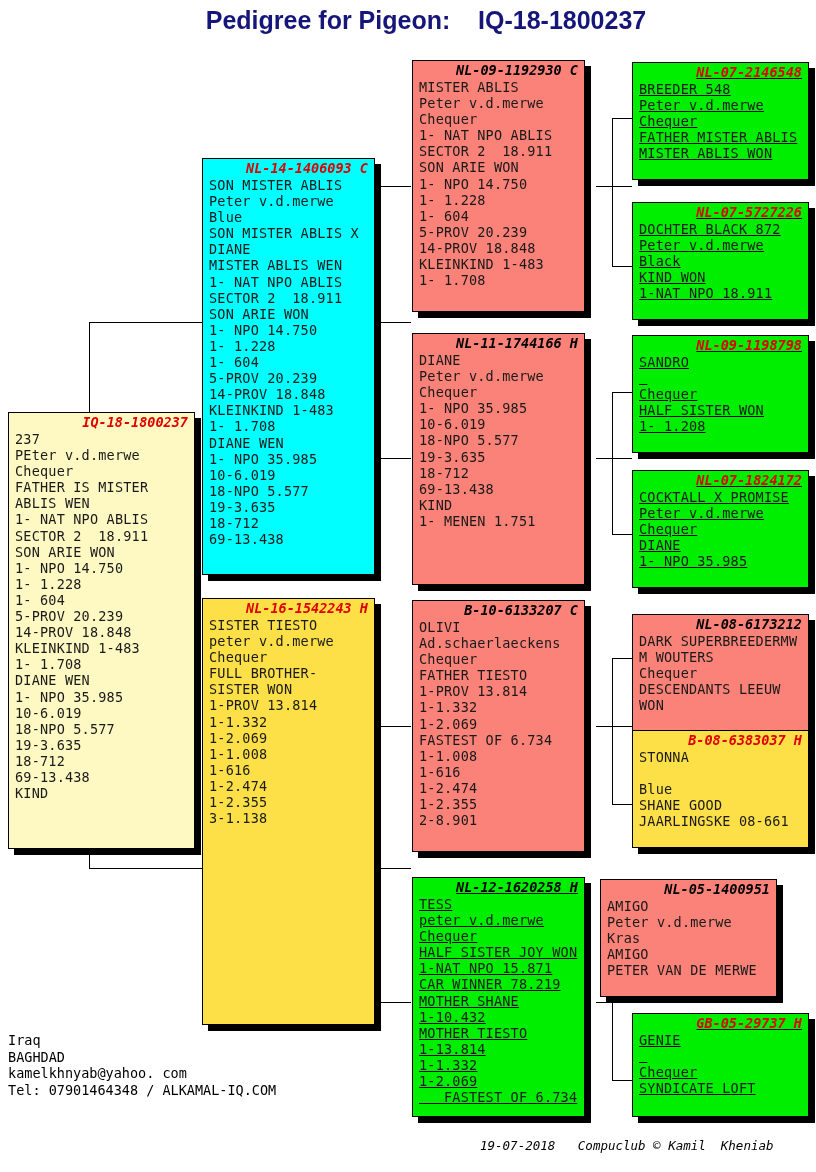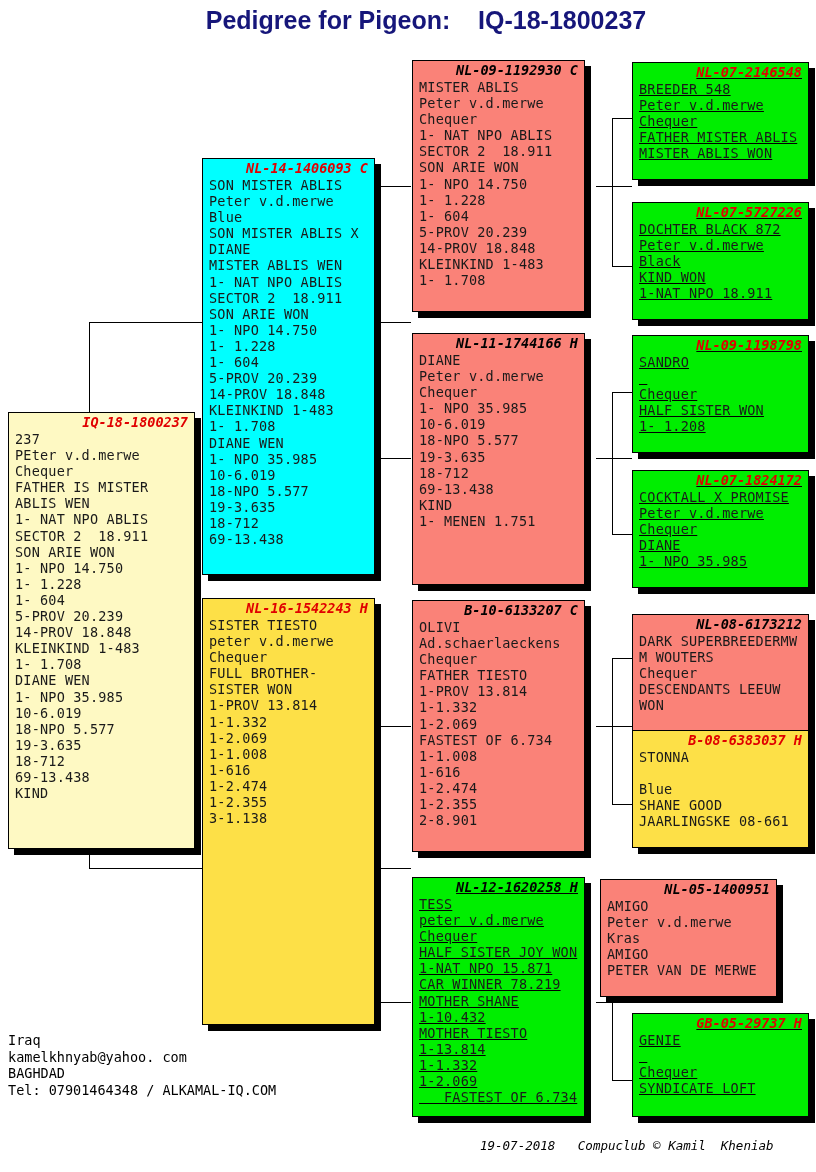--- a/index.html
+++ b/index.html
@@ -331,18 +331,18 @@
   <div class="body">
       <div class="ln">GENIE</div>
       <div class="ln">&nbsp;</div>
       <div class="ln">Chequer</div>
       <div class="ln">SYNDICATE LOFT</div>
     </div>
 </div>
 
 <div id="footer-block">
   <div class="fl">Iraq</div>
+  <div class="fl">BAGHDAD</div>
   <div class="fl">kamelkhnyab@yahoo. com</div>
-  <div class="fl">BAGHDAD</div>
   <div class="fl">Tel: 07901464348 / ALKAMAL-IQ.COM</div>
 </div>
 
 <div id="copyright">19-07-2018   Compuclub © Kamil  Kheniab</div>
 
 </body></html>

